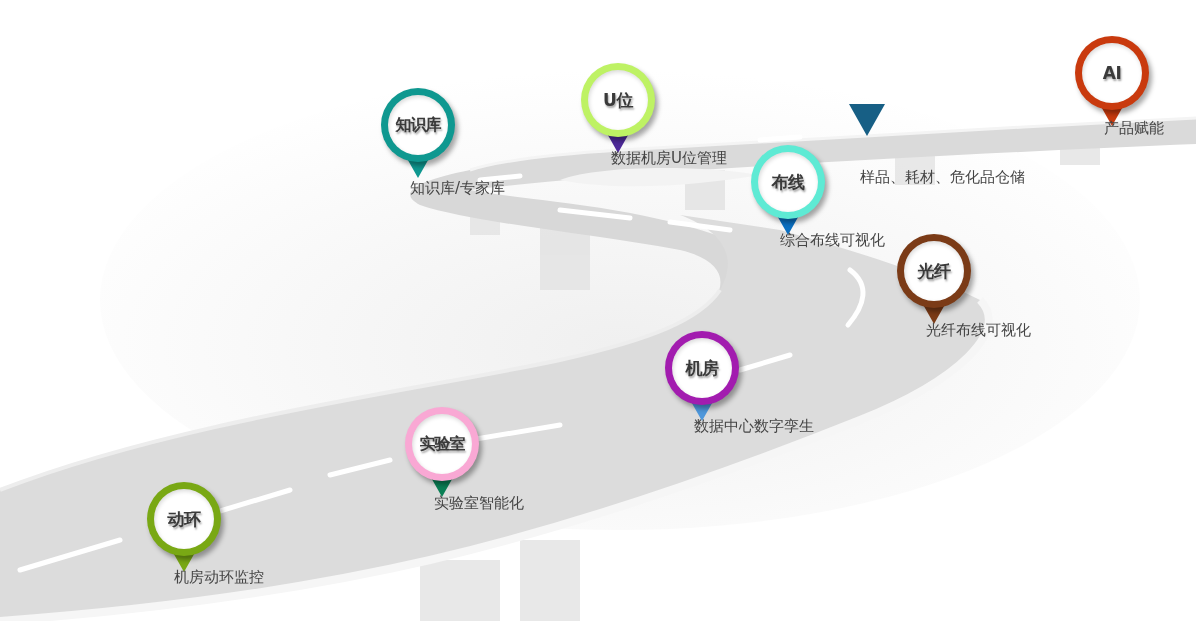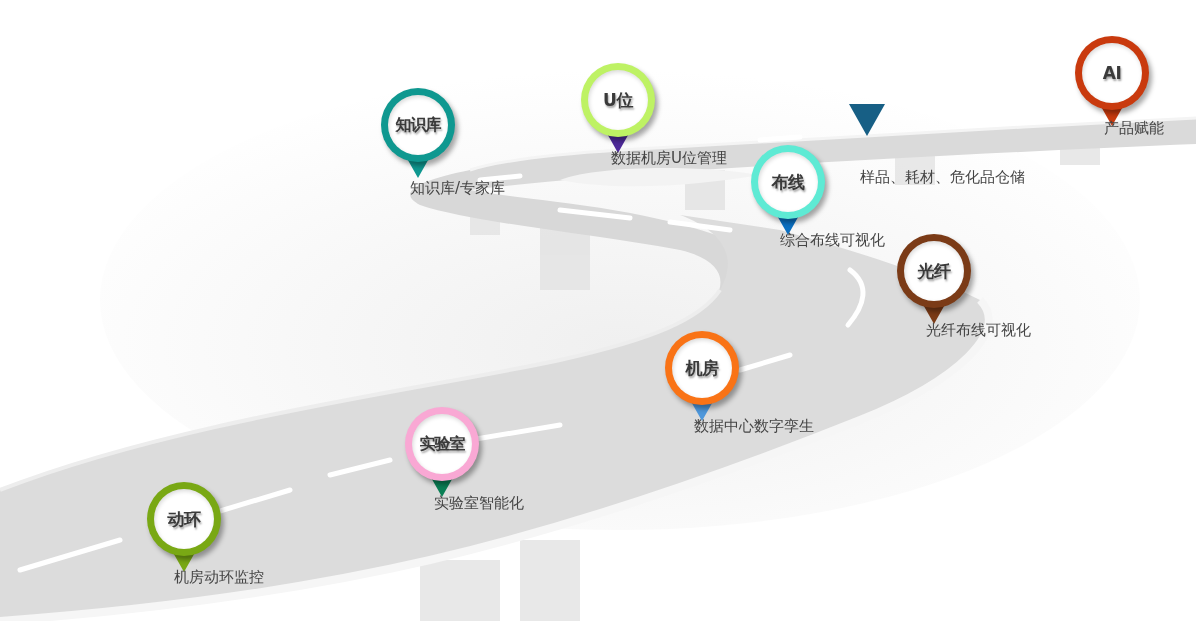--- a/index.html
+++ b/index.html
@@ -106,21 +106,21 @@
     <div class="pin-head" style="background: #f9a8d4;">
       <div class="inner">
           <span class="pin-label small">实验室</span>
         </div>
     </div>
   </div>
   <div class="caption" style="left: 434px; top: 494px;">实验室智能化</div>
 
   <div class="pin" style="left: 665px; top: 331px;">
     <div class="pin-tail" style="border-top-color: rgb(77, 151, 219);"></div>
-    <div class="pin-head" style="background: #f97316;">
+    <div class="pin-head" style="background: #a21caf;">
       <div class="inner">
           <span class="pin-label">机房</span>
         </div>
     </div>
   </div>
   <div class="caption" style="left: 694px; top: 417px;">数据中心数字孪生</div>
 
   <div class="pin" style="left: 897px; top: 234px;">
     <div class="pin-tail" style="border-top-color: rgb(123, 59, 23);"></div>
     <div class="pin-head" style="background: rgb(123, 59, 23);">

